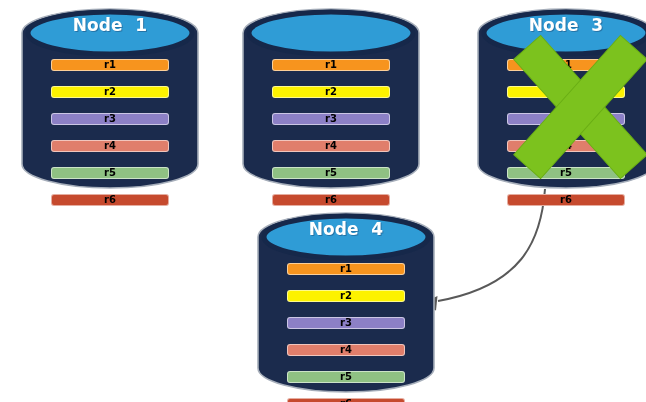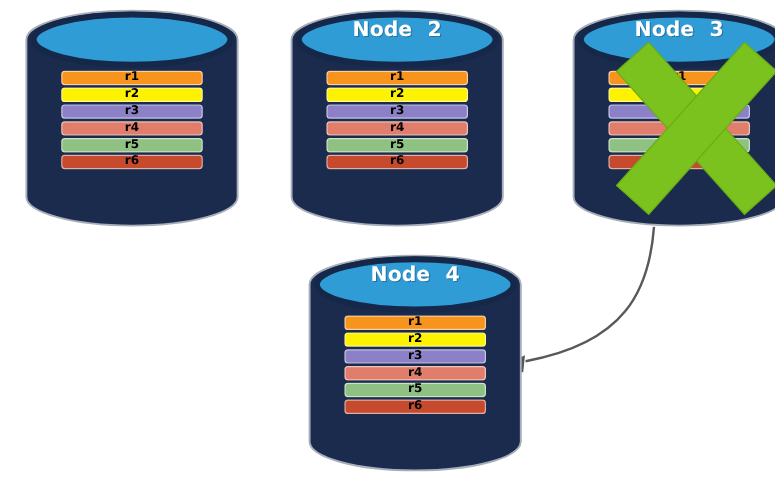--- a/index.html
+++ b/index.html
@@ -16,21 +16,21 @@
   .cyl{position:absolute;left:0;top:0;width:180px;height:190px;overflow:visible;}
   .cyl-body{fill:#1B2B4D;stroke:#A6AEBA;stroke-width:1.6;}
   .cyl-top{fill:#2F9CD6;stroke:#16284A;stroke-width:5;}
   .node-title{
     position:absolute;left:0;top:15px;width:100%;text-align:center;
     color:#FFFFFF;font-size:17px;font-weight:bold;word-spacing:7px;
     text-shadow:1px 1px 0 rgba(20,40,76,.35);
   }
   .rows{position:absolute;left:50%;top:59px;transform:translateX(-50%);width:118px;}
   .row{
-    box-sizing:border-box;height:12px;margin-bottom:2px;border-radius:3px;
+    box-sizing:border-box;height:12px;margin-bottom:15px;border-radius:3px;
     border:1px solid rgba(255,255,255,.55);
     font-size:10px;line-height:10px;font-weight:bold;color:#000000;text-align:center;
   }
   .x-mark{position:absolute;left:0;top:0;width:180px;height:190px;overflow:visible;z-index:2;}
   .x-bar{fill:#7CC21E;stroke:#69AD15;stroke-width:1;}
   .arrow-path{fill:none;stroke:#595959;stroke-width:2;}
   .arrow-head{fill:#595959;stroke:none;}
 </style>
 </head>
 <body>
@@ -40,36 +40,36 @@
   <svg class="arrow-layer" viewBox="0 0 646 402" aria-hidden="true">
     <path class="arrow-path" d="M545,189 C541,242 521,286 438,301"></path>
     <polygon class="arrow-head" points="420,304 437.5,296 436,310.5"></polygon>
   </svg>
 
   <div class="node node-1">
     <svg class="cyl" viewBox="0 0 180 190" aria-hidden="true">
       <path class="cyl-body" d="M2,33 A88,24 0 0 1 178,33 L178,164 A88,24 0 0 1 2,164 Z"></path>
       <ellipse class="cyl-top" cx="90" cy="33" rx="82" ry="21"></ellipse>
     </svg>
+    <div class="node-title">Node 1</div>
     <div class="rows">
       <div class="row" style="background: rgb(247, 148, 30);">r1</div>
       <div class="row" style="background: rgb(253, 242, 0);">r2</div>
       <div class="row" style="background: rgb(140, 128, 198);">r3</div>
       <div class="row" style="background: rgb(224, 126, 107);">r4</div>
       <div class="row" style="background: rgb(143, 193, 131);">r5</div>
       <div class="row" style="background: rgb(198, 74, 46);">r6</div>
     </div>
   </div>
 
   <div class="node node-2">
     <svg class="cyl" viewBox="0 0 180 190" aria-hidden="true">
       <path class="cyl-body" d="M2,33 A88,24 0 0 1 178,33 L178,164 A88,24 0 0 1 2,164 Z"></path>
       <ellipse class="cyl-top" cx="90" cy="33" rx="82" ry="21"></ellipse>
     </svg>
-    <div class="node-title">Node 2</div>
     <div class="rows">
       <div class="row" style="background: rgb(247, 148, 30);">r1</div>
       <div class="row" style="background: rgb(253, 242, 0);">r2</div>
       <div class="row" style="background: rgb(140, 128, 198);">r3</div>
       <div class="row" style="background: rgb(224, 126, 107);">r4</div>
       <div class="row" style="background: rgb(143, 193, 131);">r5</div>
       <div class="row" style="background: rgb(198, 74, 46);">r6</div>
     </div>
   </div>
 

